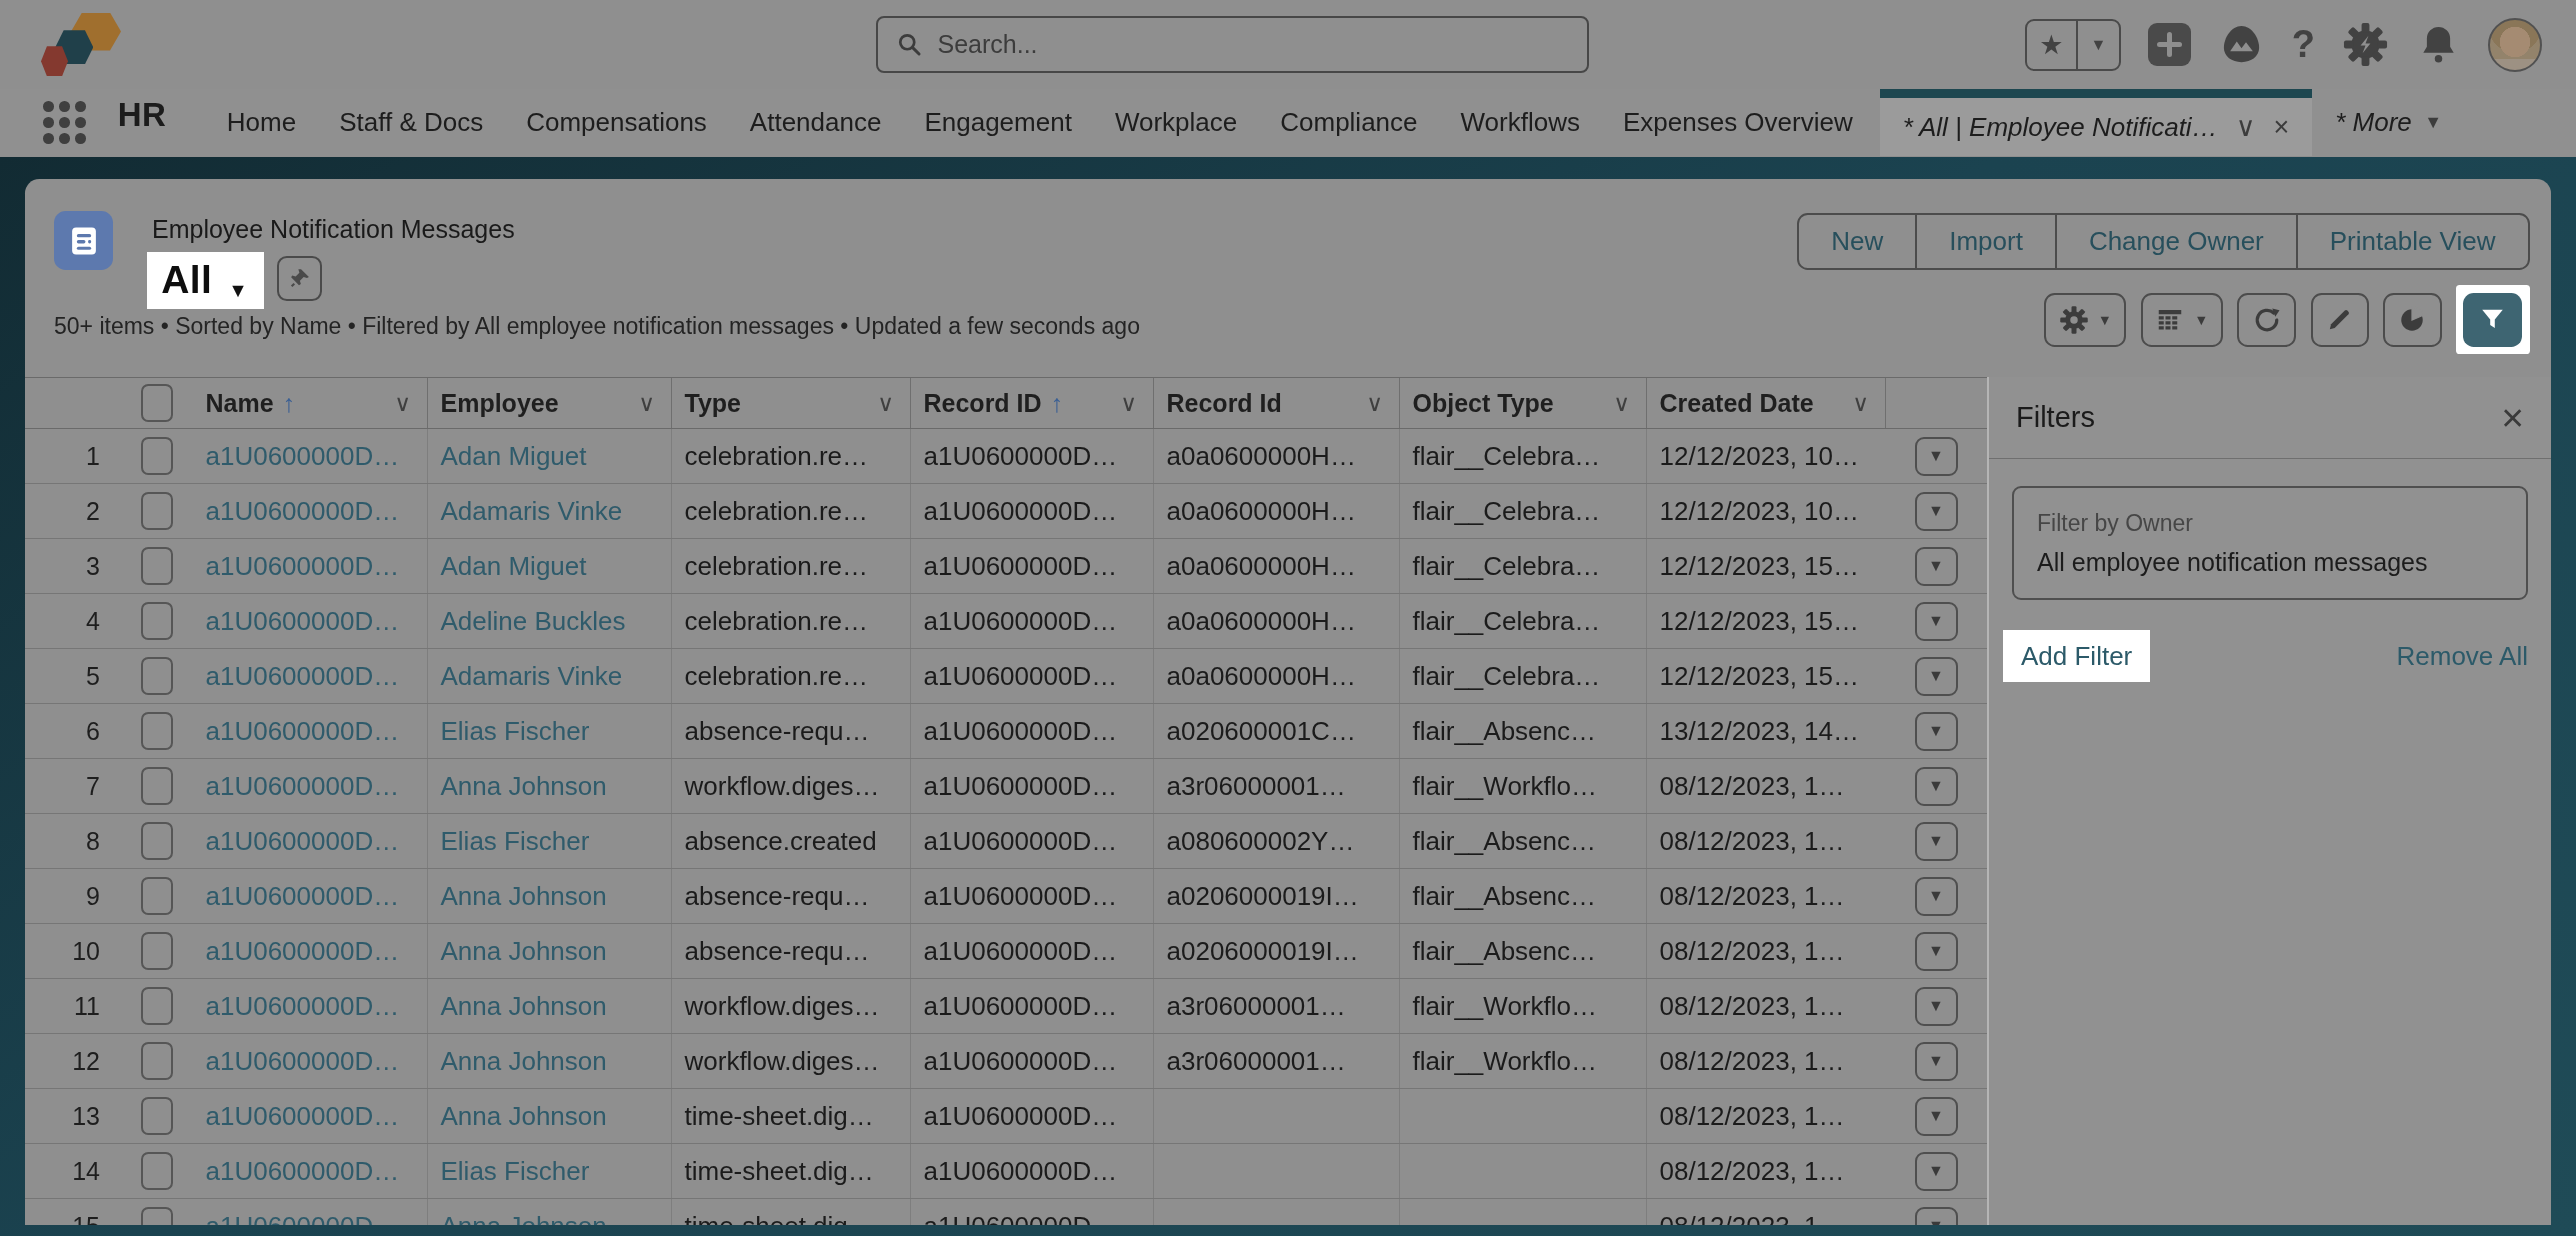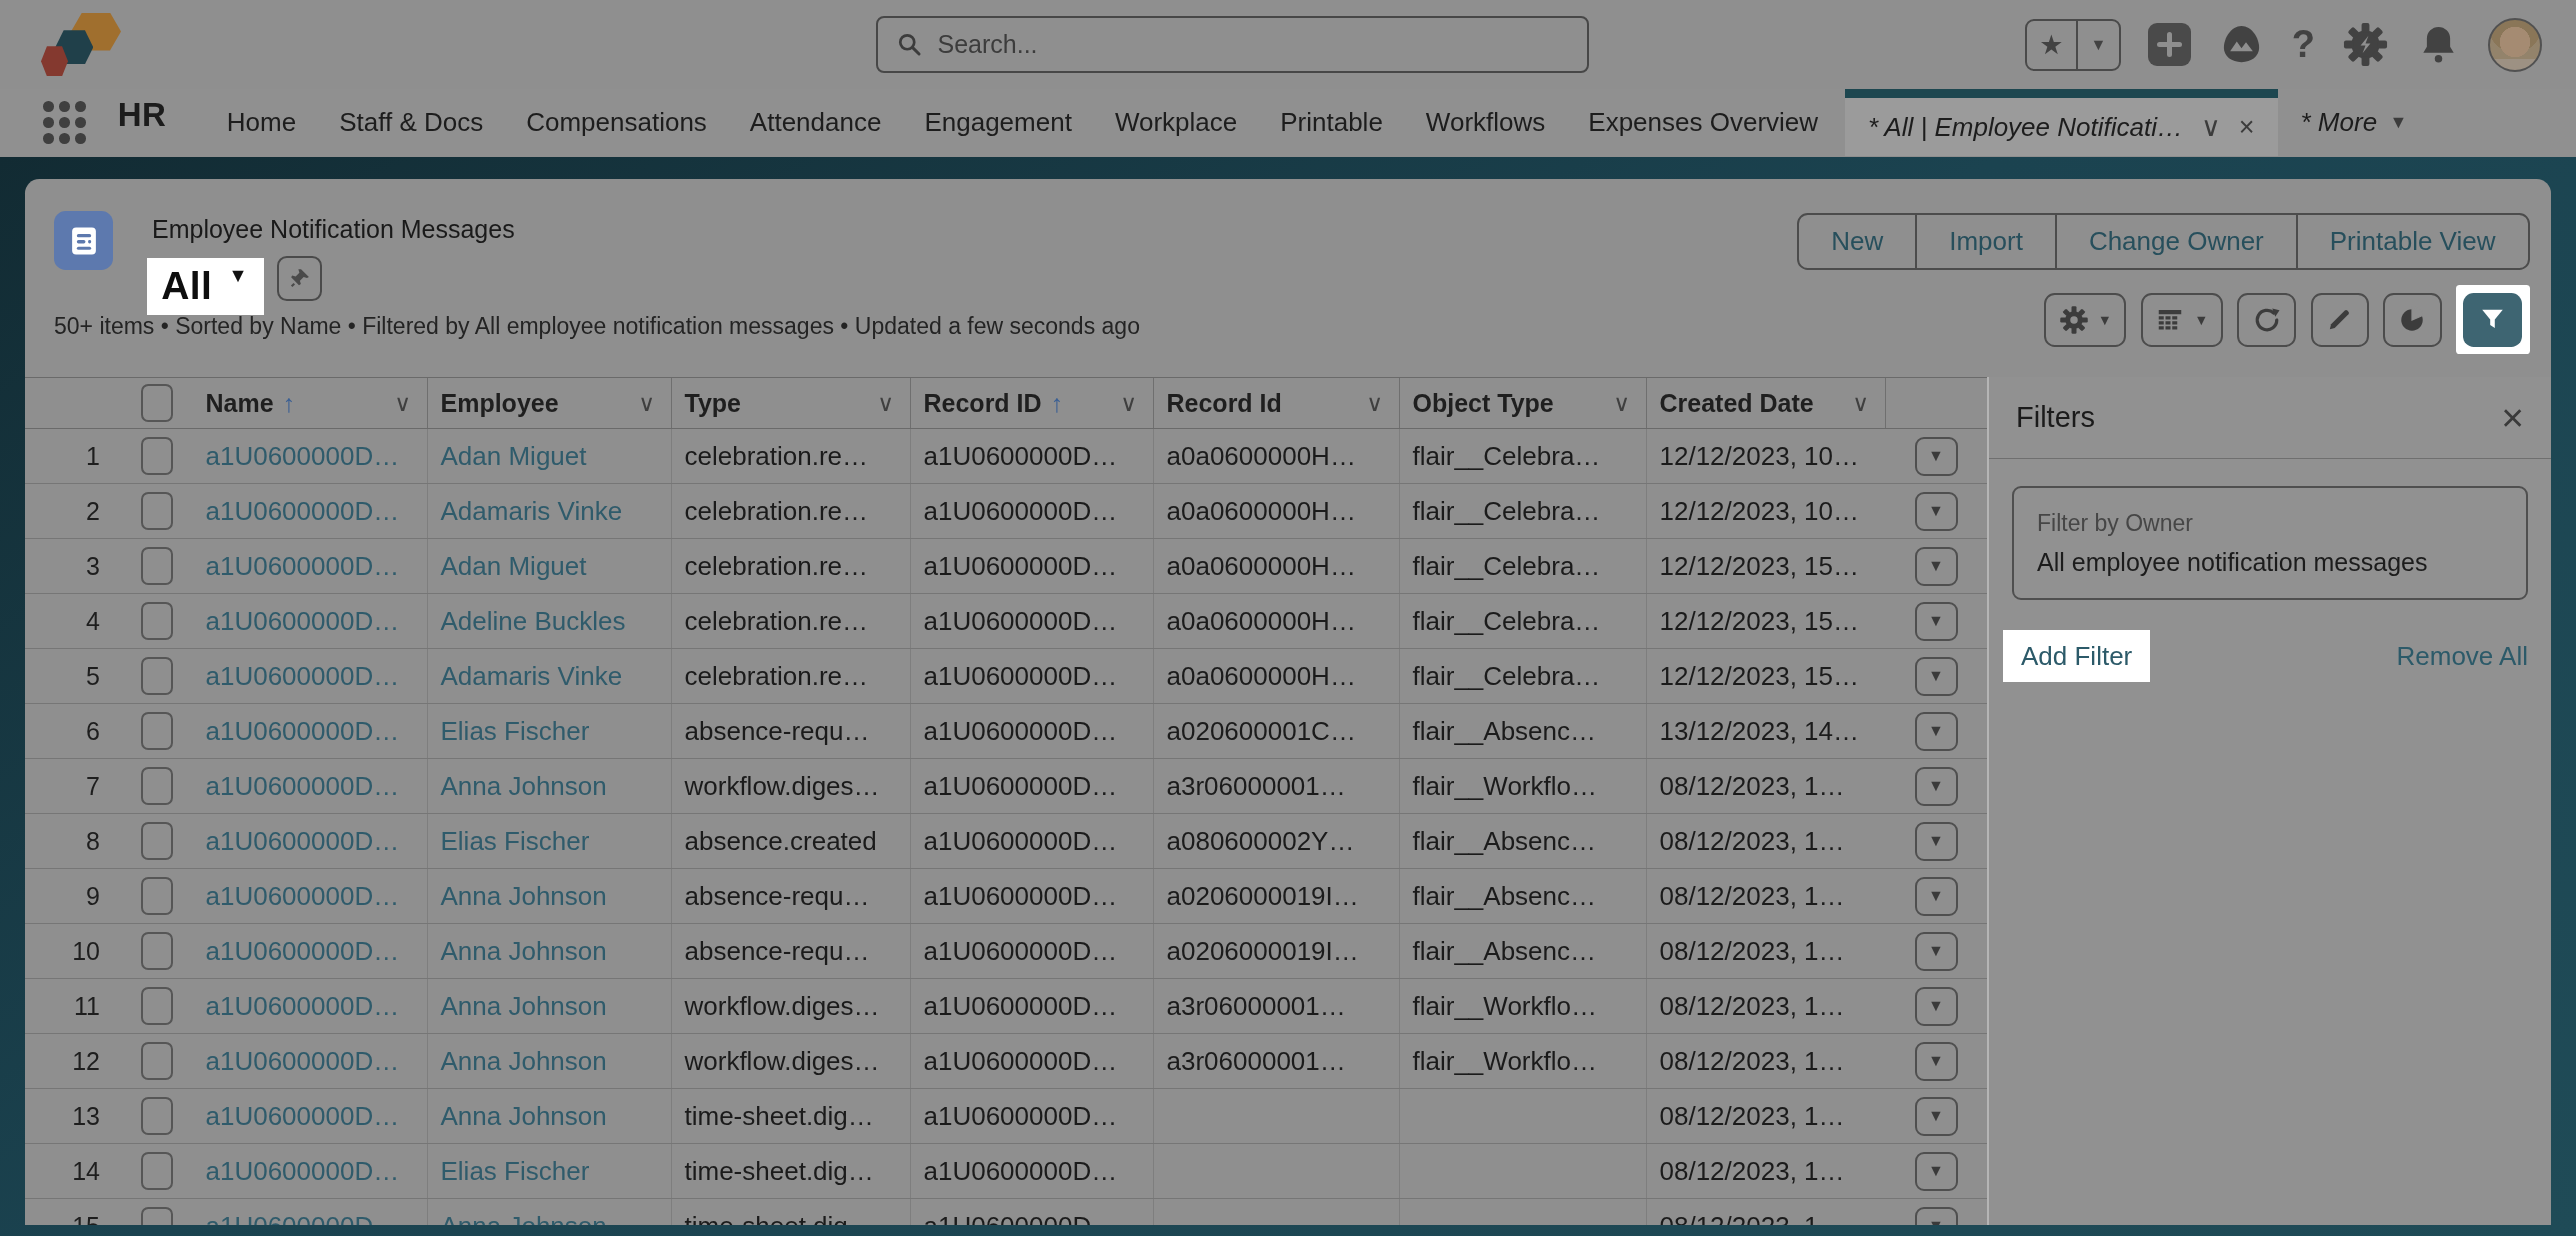--- a/index.html
+++ b/index.html
@@ -46,21 +46,21 @@
   .tab-pencil{position:absolute;right:38px;top:100px;}
 
   
   .frame{position:absolute;left:0;top:157px;width:2576px;height:1080px;background:linear-gradient(150deg,#122b33 0%,#1b4350 45%,#1f4b57 100%);}
   .card{position:absolute;left:25px;top:22.4px;right:25px;bottom:12.5px;background:#8f8f8f;border-radius:14.3px 14.3px 0 0;overflow:hidden;display:flex;flex-direction:column;}
 
   
   .card-head{position:relative;height:186px;flex:0 0 auto;}
   .objicon{position:absolute;left:29px;top:32px;width:59px;height:59px;border-radius:11.6px;background:#5d79ae;display:flex;align-items:center;justify-content:center;}
   .entity-label{position:absolute;left:127px;top:36px;font-size:25px;color:#1a1a1a;}
-  .allbox{position:absolute;left:122px;top:79px;background:#ffffff;display:flex;align-items:flex-start;gap:16px;padding:5.4px 16px 7.2px 14.3px;}
+  .allbox{position:absolute;left:122px;top:73px;background:#ffffff;display:flex;align-items:flex-end;gap:16px;padding:5.4px 16px 7.2px 14.3px;}
   .allbox .v{font-size:39px;font-weight:800;color:#0e0e0e;letter-spacing:0.4px;}
   .allbox .caret{font-size:19.7px;color:#111;}
   .pinbtn{position:absolute;left:252px;top:77px;width:45px;height:45px;border:2.2px solid #4a4a4a;border-radius:9.8px;display:flex;align-items:center;justify-content:center;}
   .statusline{position:absolute;left:29px;top:134px;font-size:23px;color:#242424;}
   .actiongroup{position:absolute;right:21.5px;top:34px;display:flex;border:2.2px solid #4c4c4c;border-radius:10.7px;overflow:hidden;height:57px;}
   .actiongroup .abtn{display:flex;align-items:center;padding:0 32px;font-size:26px;color:#274f5c;background:transparent;cursor:pointer;}
   .actiongroup .abtn+.abtn{border-left:2.2px solid #4c4c4c;}
   .toolbar{position:absolute;right:21.5px;top:106px;display:flex;align-items:center;gap:14.3px;}
   .iconbtn{height:54px;border:2.2px solid #4c4c4c;border-radius:10.7px;display:flex;align-items:center;justify-content:center;gap:9px;padding:0 12.5px;}
   .iconbtn .caret{font-size:14.3px;color:#3c3c3c;}
@@ -172,21 +172,21 @@
         <i></i>
     </div>
     <div class="appname">HR</div>
     <div class="tabs">
         <div class="tab">Home</div>
         <div class="tab">Staff &amp; Docs</div>
         <div class="tab">Compensations</div>
         <div class="tab">Attendance</div>
         <div class="tab">Engagement</div>
         <div class="tab">Workplace</div>
-        <div class="tab">Printable</div>
+        <div class="tab">Compliance</div>
         <div class="tab">Workflows</div>
         <div class="tab">Expenses Overview</div>
       </div>
     <div class="tab-active">
       <span class="lbl">* All | Employee Notificati…</span>
       <span class="chev">∨</span>
       <span class="close">×</span>
     </div>
     <div class="tab-more">
       <span class="lbl">* More</span>

